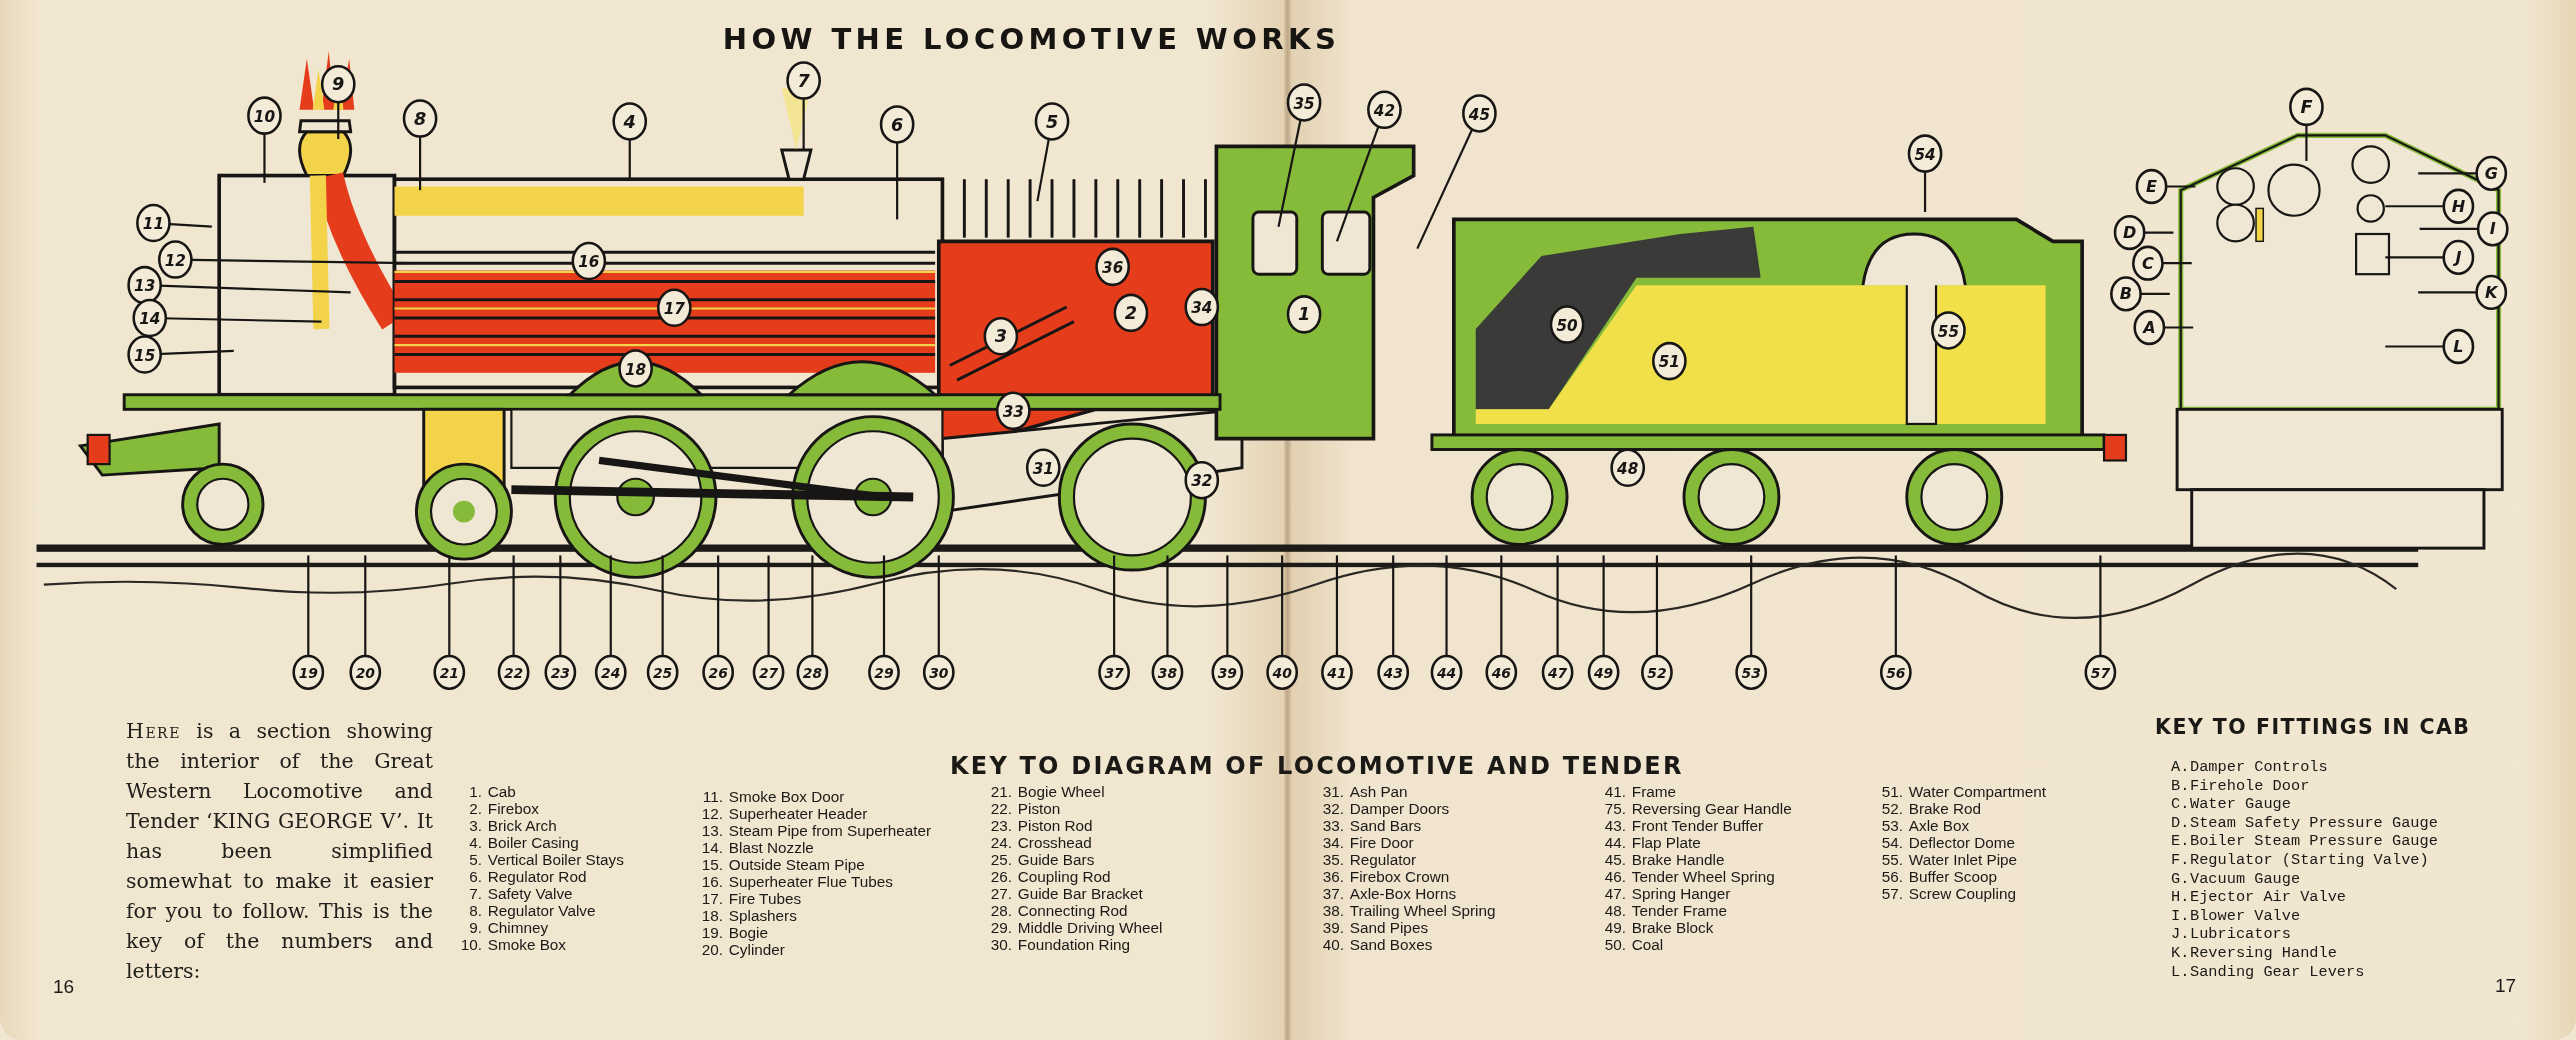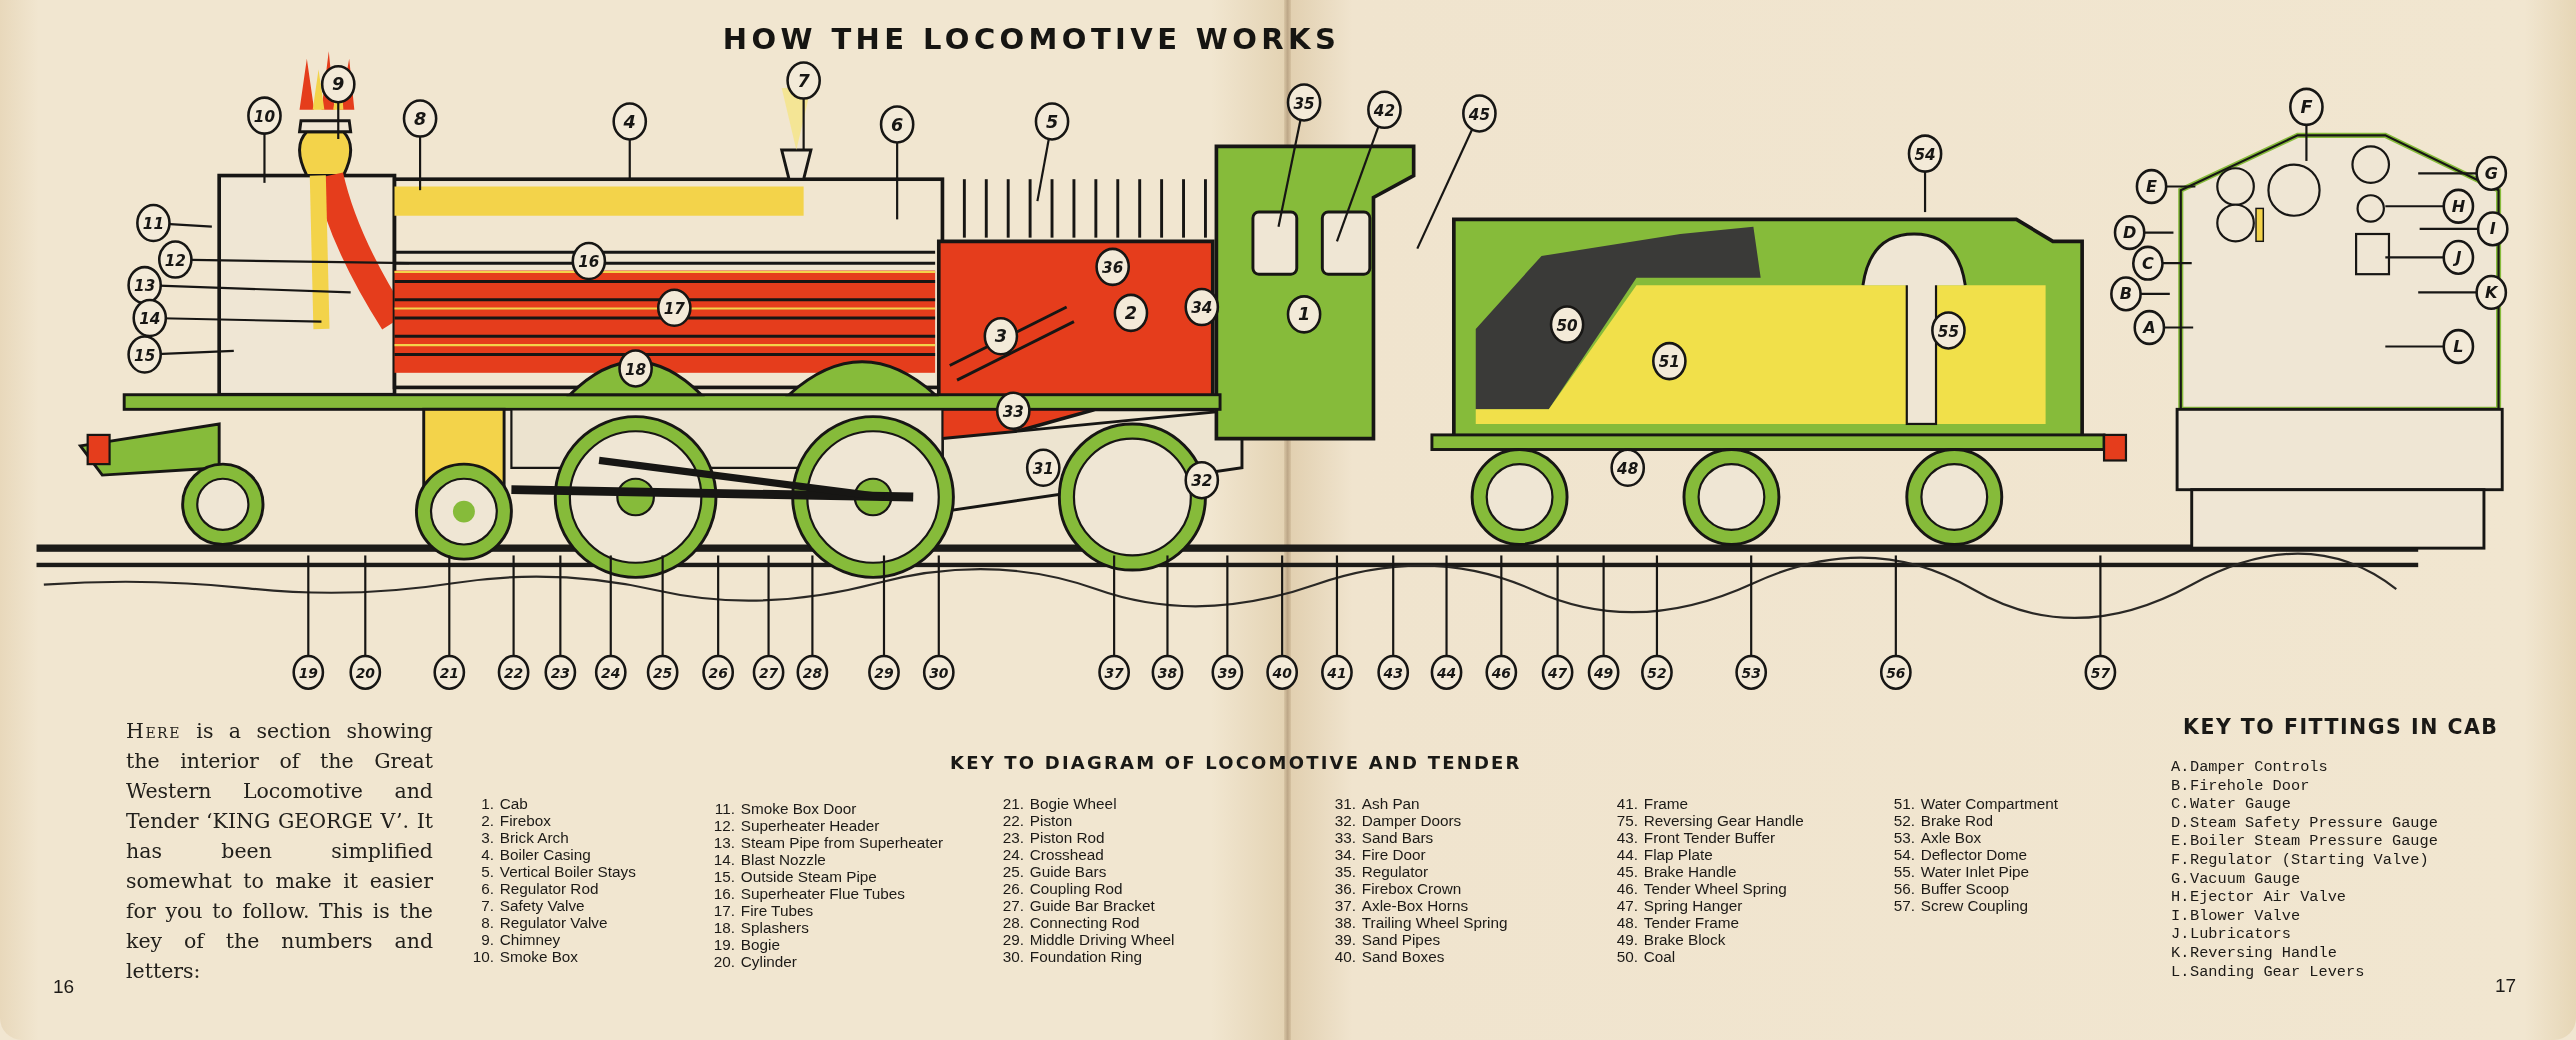--- a/index.html
+++ b/index.html
@@ -7,25 +7,25 @@
          font-family:"DejaVu Sans", sans-serif; color:#1c1a17; }
   .page { position:absolute; top:0; height:1040px; background:#efe3cc; }
   .page.left { left:0; width:1288px; background:linear-gradient(90deg,#e8d8bb 0%,#f1e6d0 3%,#f1e6d0 94%,#e3d2b2 100%); border-radius:0 0 0 22px; }
   .page.right { left:1288px; width:1288px; background:linear-gradient(90deg,#e1cfaf 0%,#f0e4ce 5%,#f1e6d0 96%,#e6d6b6 100%); border-radius:0 0 22px 0; }
   .gutter { position:absolute; left:1284px; top:0; width:7.3px; height:1040px; background:linear-gradient(90deg,rgba(150,120,80,0.15),rgba(120,90,60,0.35),rgba(150,120,80,0.15)); }
   .title { position:absolute; top:22px; left:0; width:2063px; text-align:center; font-family:"DejaVu Sans", sans-serif; font-weight:bold; font-size:29px; letter-spacing:4.4px; color:#161512; }
   svg.diagram { position:absolute; left:0; top:0; }
   .callout-text { font-family:"DejaVu Sans", sans-serif; font-weight:bold; font-style:italic; }
   .intro { position:absolute; left:126px; top:716px; width:307px; font-family:"DejaVu Serif", serif; font-size:20.5px; line-height:30px; text-align:justify; color:#22201c; }
   .intro .sc { font-variant:small-caps; letter-spacing:1.5px; }
-  .key-heading { position:absolute; top:752px; left:950px; font-family:"DejaVu Sans", sans-serif; font-weight:bold; font-size:18px; letter-spacing:2.2px; color:#1a1916; }
-  .key-col { position:absolute; top:783px; font-family:"Liberation Sans", sans-serif; font-size:15.3px; line-height:17px; color:#1c1a17; list-style:none; margin:12px; padding:0; }
+  .key-heading { position:absolute; top:752px; left:950px; font-family:"DejaVu Sans", sans-serif; font-weight:bold; font-size:24px; letter-spacing:2.2px; color:#1a1916; }
+  .key-col { position:absolute; top:783px; font-family:"Liberation Sans", sans-serif; font-size:15.3px; line-height:17px; color:#1c1a17; list-style:none; margin:0; padding:0; }
   .key-col li { white-space:nowrap; }
   .key-col .n { display:inline-block; width:22px; text-align:right; margin-right:5.8px; }
-  .cab-heading { position:absolute; top:715px; left:2155px; font-family:"DejaVu Sans", sans-serif; font-weight:bold; font-size:20.5px; letter-spacing:1.5px; color:#1a1916;margin-left:28px; }
+  .cab-heading { position:absolute; top:715px; left:2155px; font-family:"DejaVu Sans", sans-serif; font-weight:bold; font-size:20.5px; letter-spacing:1.5px; color:#1a1916; }
   .cab-col { position:absolute; top:742px; left:2155px; font-family:Liberation Mono, monospace; font-size:15.3px; line-height:18.6px; list-style:none; margin:16px; padding:0; }
   .cab-col .n { display:inline-block; width:19px; }
   .pgnum { position:absolute; font-family:"Liberation Sans", sans-serif; font-size:19px; color:#1c1a17; }
 </style>
 </head>
 <body>
 
 <div class="page left"></div>
 <div class="page right"></div>
 <div class="gutter"></div>

